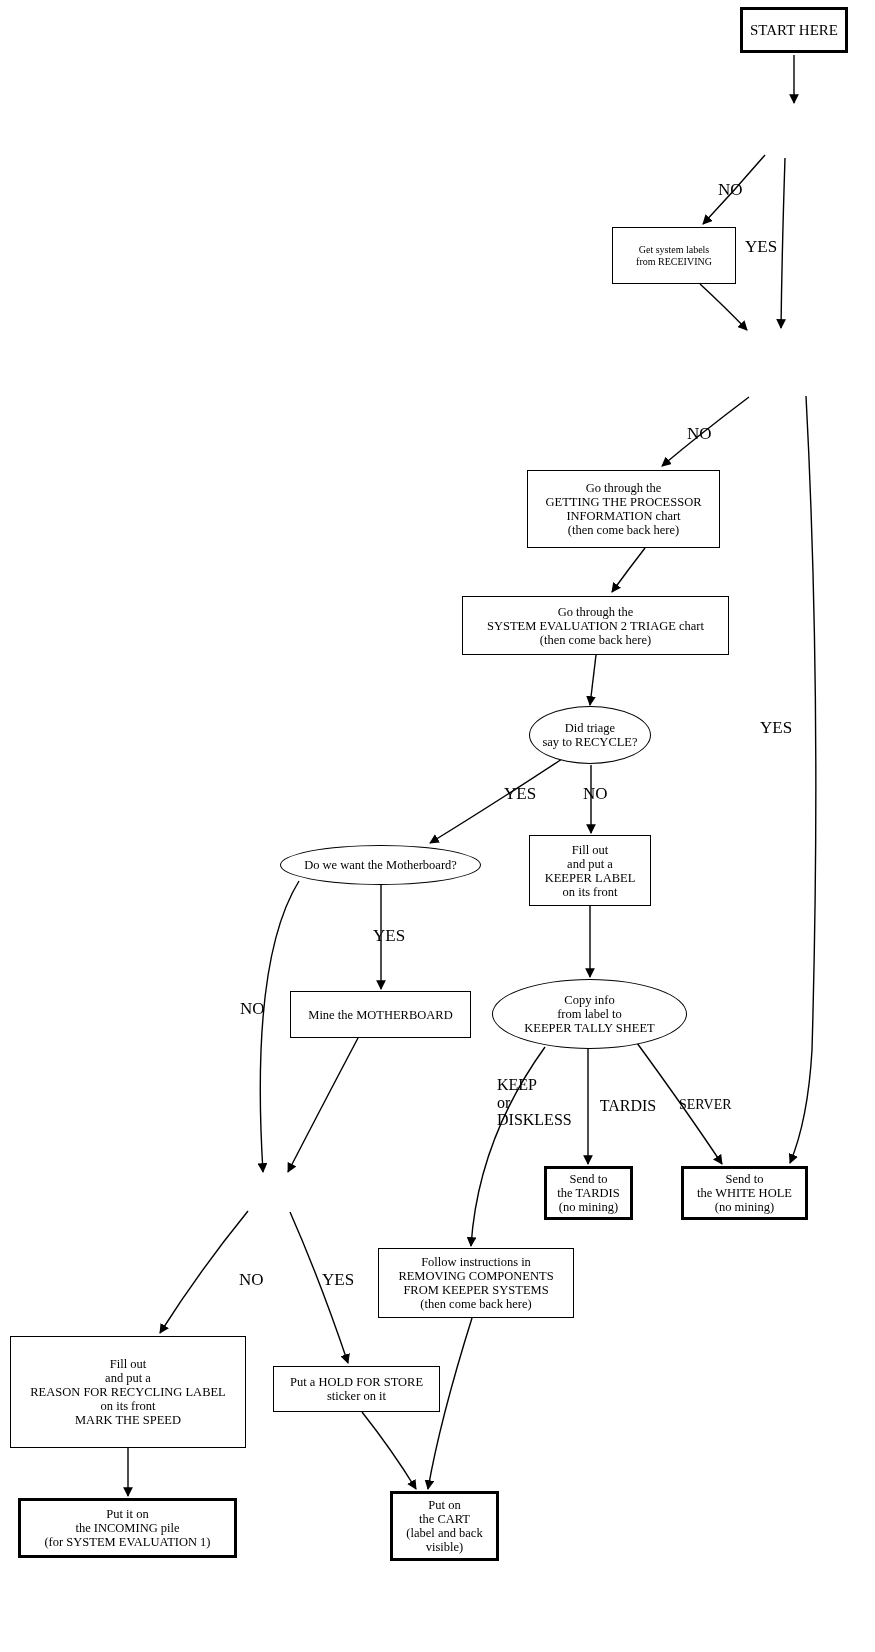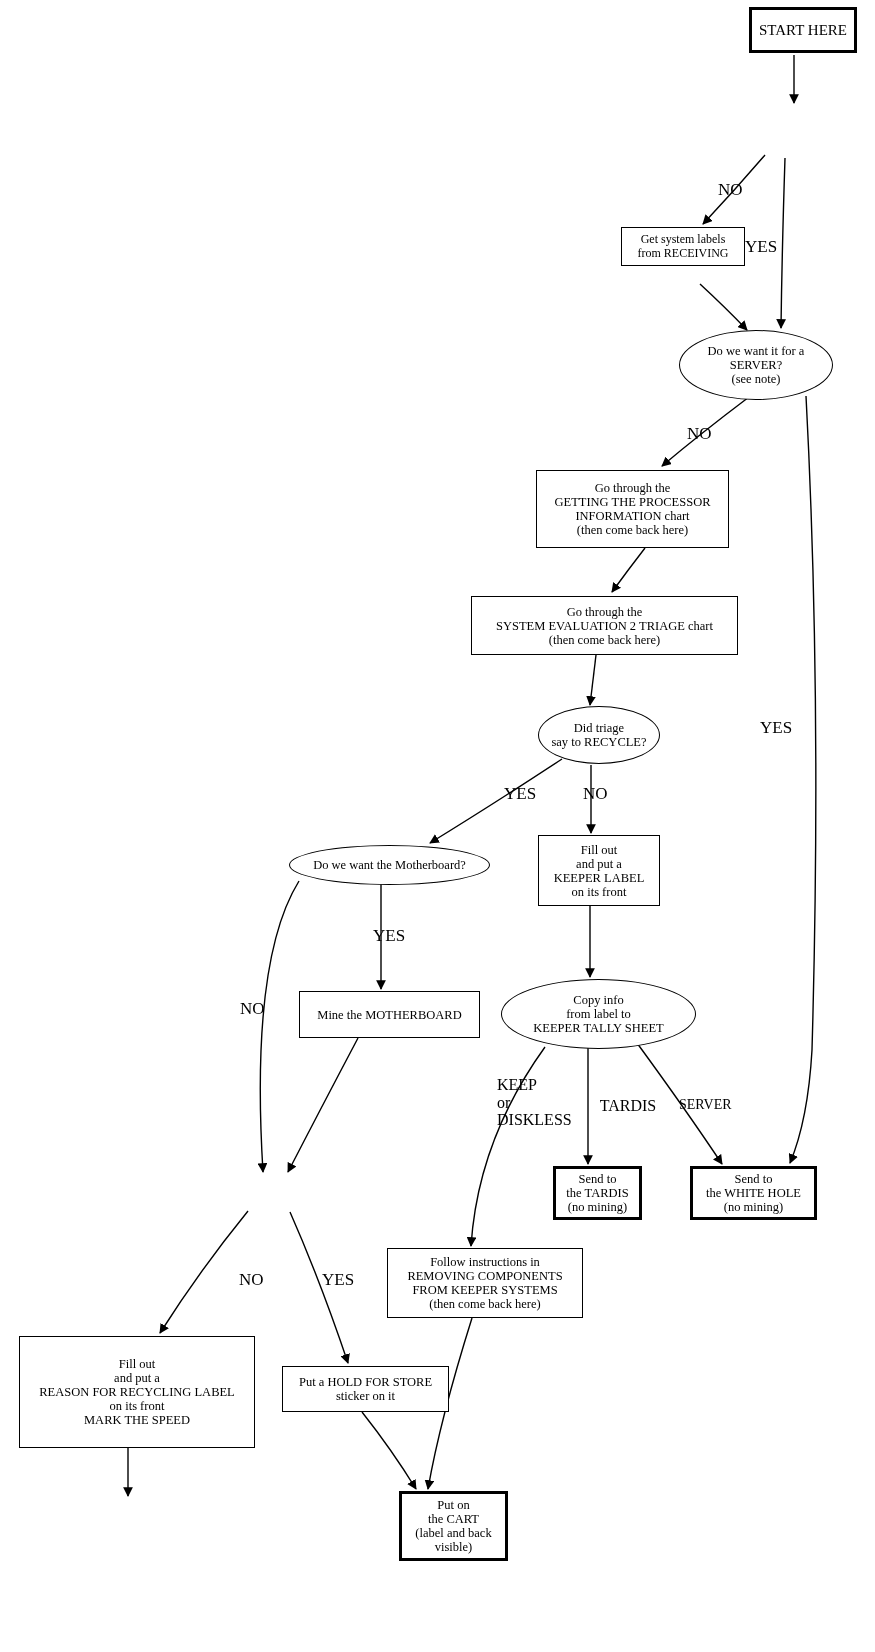--- a/index.html
+++ b/index.html
@@ -28,21 +28,20 @@
   }
   .node {
     position: absolute;
     box-sizing: border-box;
     display: flex;
     align-items: center;
     justify-content: center;
     text-align: center;
     line-height: 1.12;
     background: #ffffff;
-    margin-left: 9px;
   }
   .node .nlabel {
     display: block;
     white-space: pre-line;
     padding: 0 4px;
   }
   .box {
     border: 1px solid #000000;
   }
   .box-bold {
@@ -118,30 +117,25 @@
       
       <path d="M 362,1412 Q 392,1450 416,1489"></path>
     </g>
   </svg>
 
   <div class="node box-bold" style="left:740px; top:7px; width:108px; height:46px; font-size:15px;">
     <span class="nlabel">START HERE</span>
   </div>
 
 
-  <div class="node box" style="left:612px; top:227px; width:124px; height:39px; font-size:12px;">
+  <div class="node box" style="left:612px; top:227px; width:124px; height:57px; font-size:10px;">
     <span class="nlabel">Get system labels
 from RECEIVING</span>
   </div>
 
-  <div class="node ellipse" style="left:670px; top:330px; width:154px; height:70px; font-size:12.5px;">
-    <span class="nlabel">Do we want it for a
-SERVER?
-(see note)</span>
-  </div>
 
   <div class="node box" style="left:527px; top:470px; width:193px; height:78px; font-size:12.5px;">
     <span class="nlabel">Go through the
 GETTING THE PROCESSOR
 INFORMATION chart
 (then come back here)</span>
   </div>
 
   <div class="node box" style="left:462px; top:596px; width:267px; height:59px; font-size:12.5px;">
     <span class="nlabel">Go through the
@@ -201,20 +195,25 @@
 REASON FOR RECYCLING LABEL
 on its front
 MARK THE SPEED</span>
   </div>
 
   <div class="node box" style="left:273px; top:1366px; width:167px; height:46px; font-size:12.5px;">
     <span class="nlabel">Put a HOLD FOR STORE
 sticker on it</span>
   </div>
 
+  <div class="node box-bold" style="left:18px; top:1498px; width:219px; height:60px; font-size:12.5px;">
+    <span class="nlabel">Put it on
+the INCOMING pile
+(for SYSTEM EVALUATION 1)</span>
+  </div>
 
   <div class="node box-bold" style="left:390px; top:1491px; width:109px; height:70px; font-size:12.5px;">
     <span class="nlabel">Put on
 the CART
 (label and back
 visible)</span>
   </div>
 
   <div class="edge-label" style="left:718px; top:181px; width:44px; font-size:17px;">NO</div>
 

